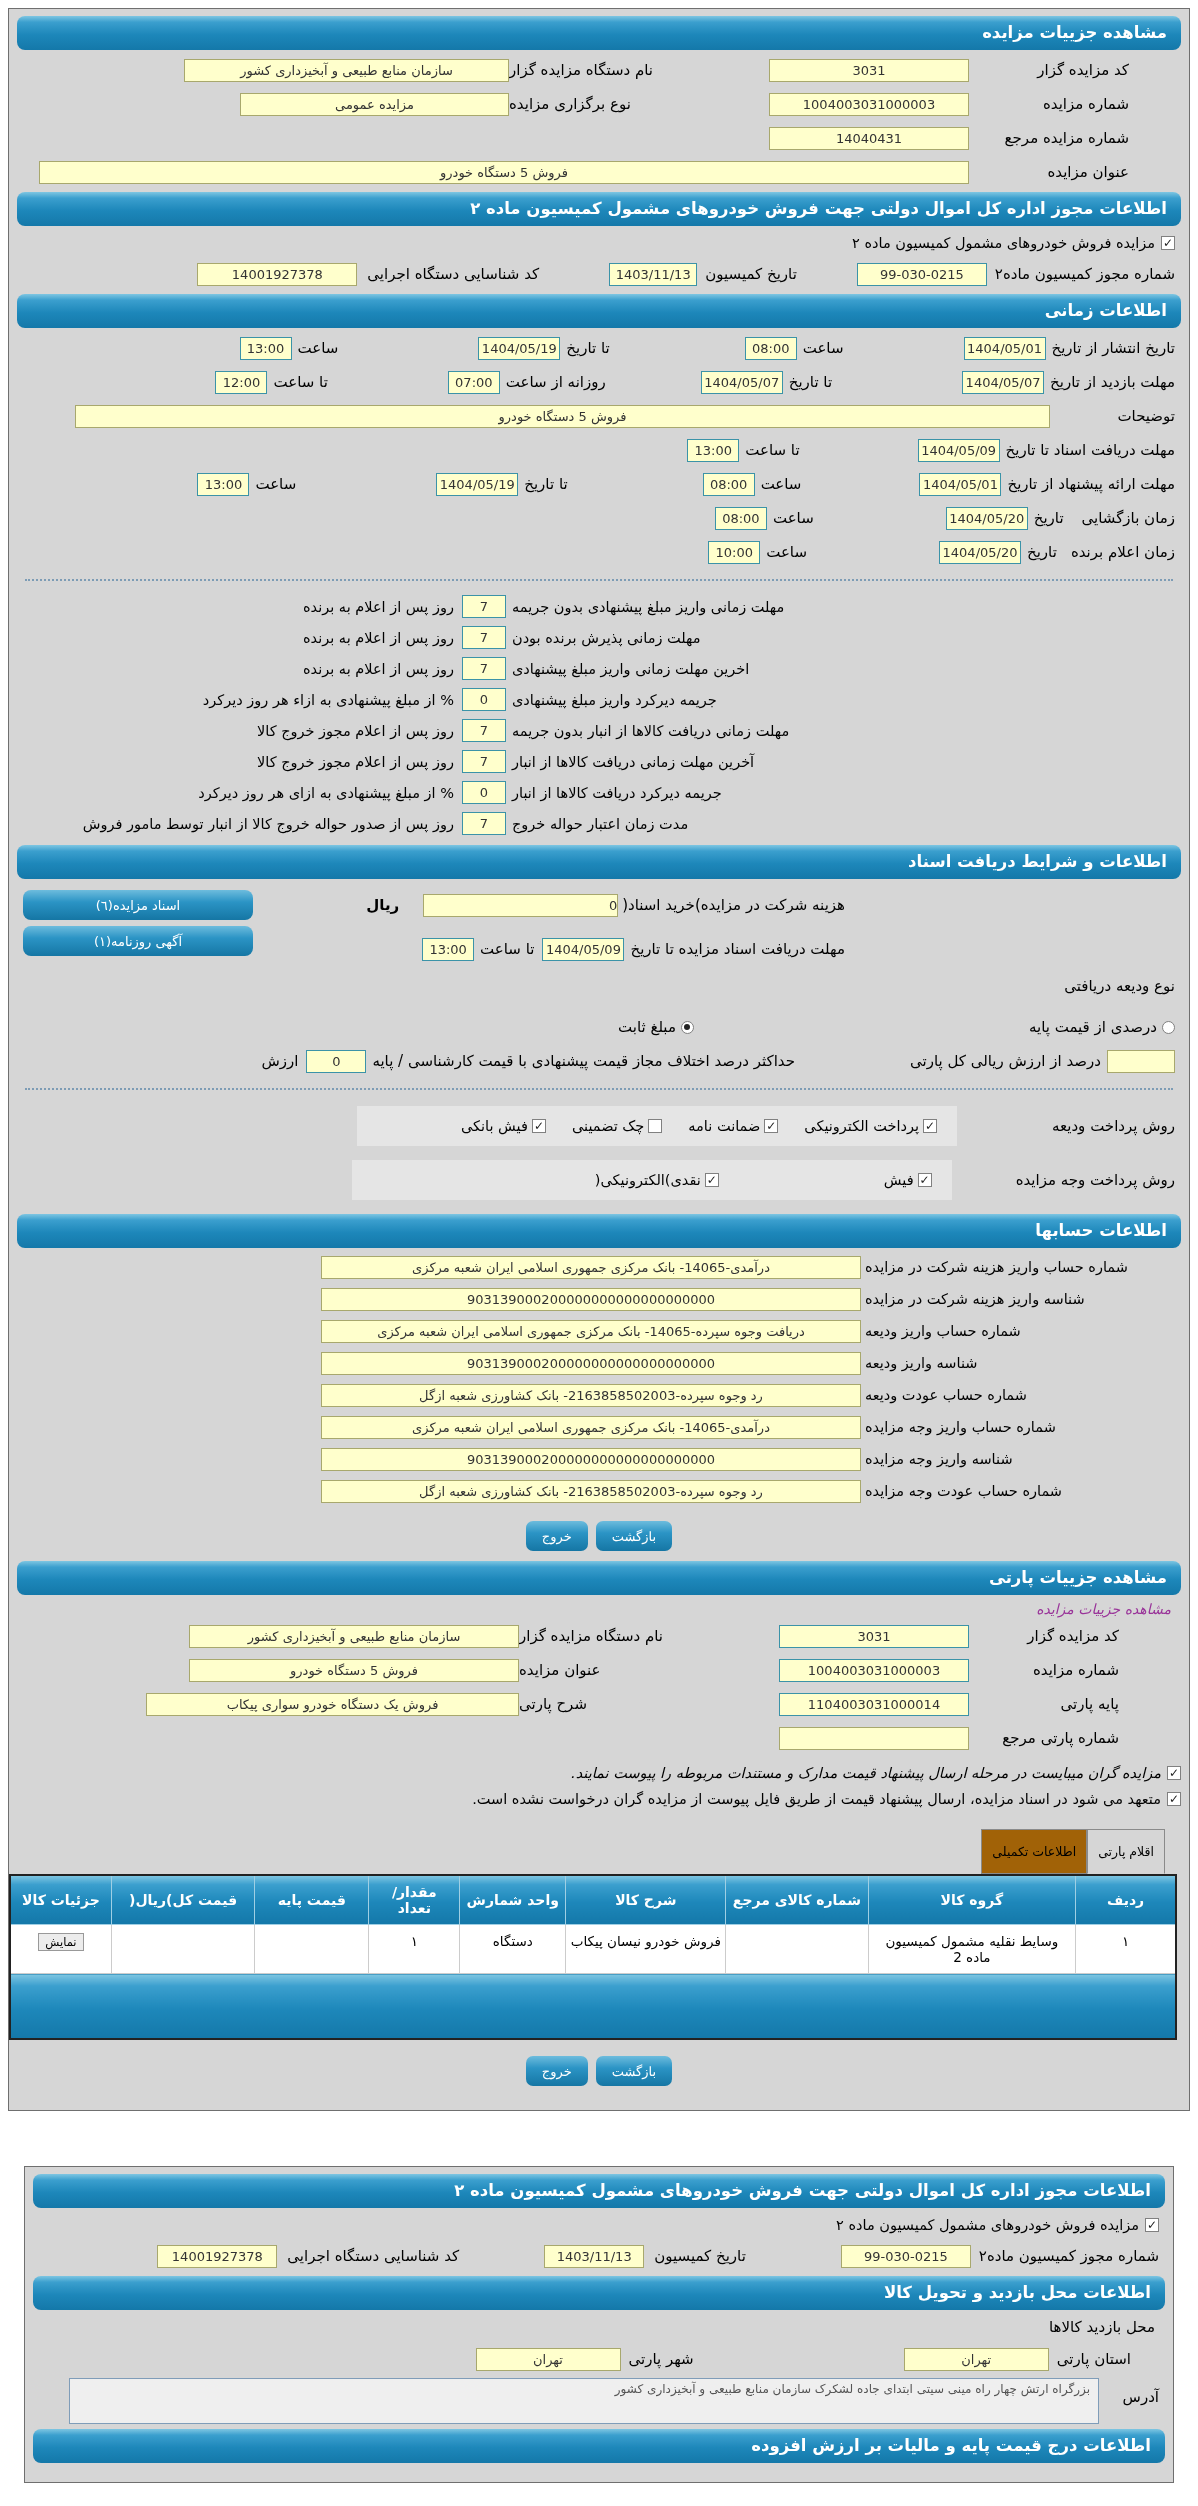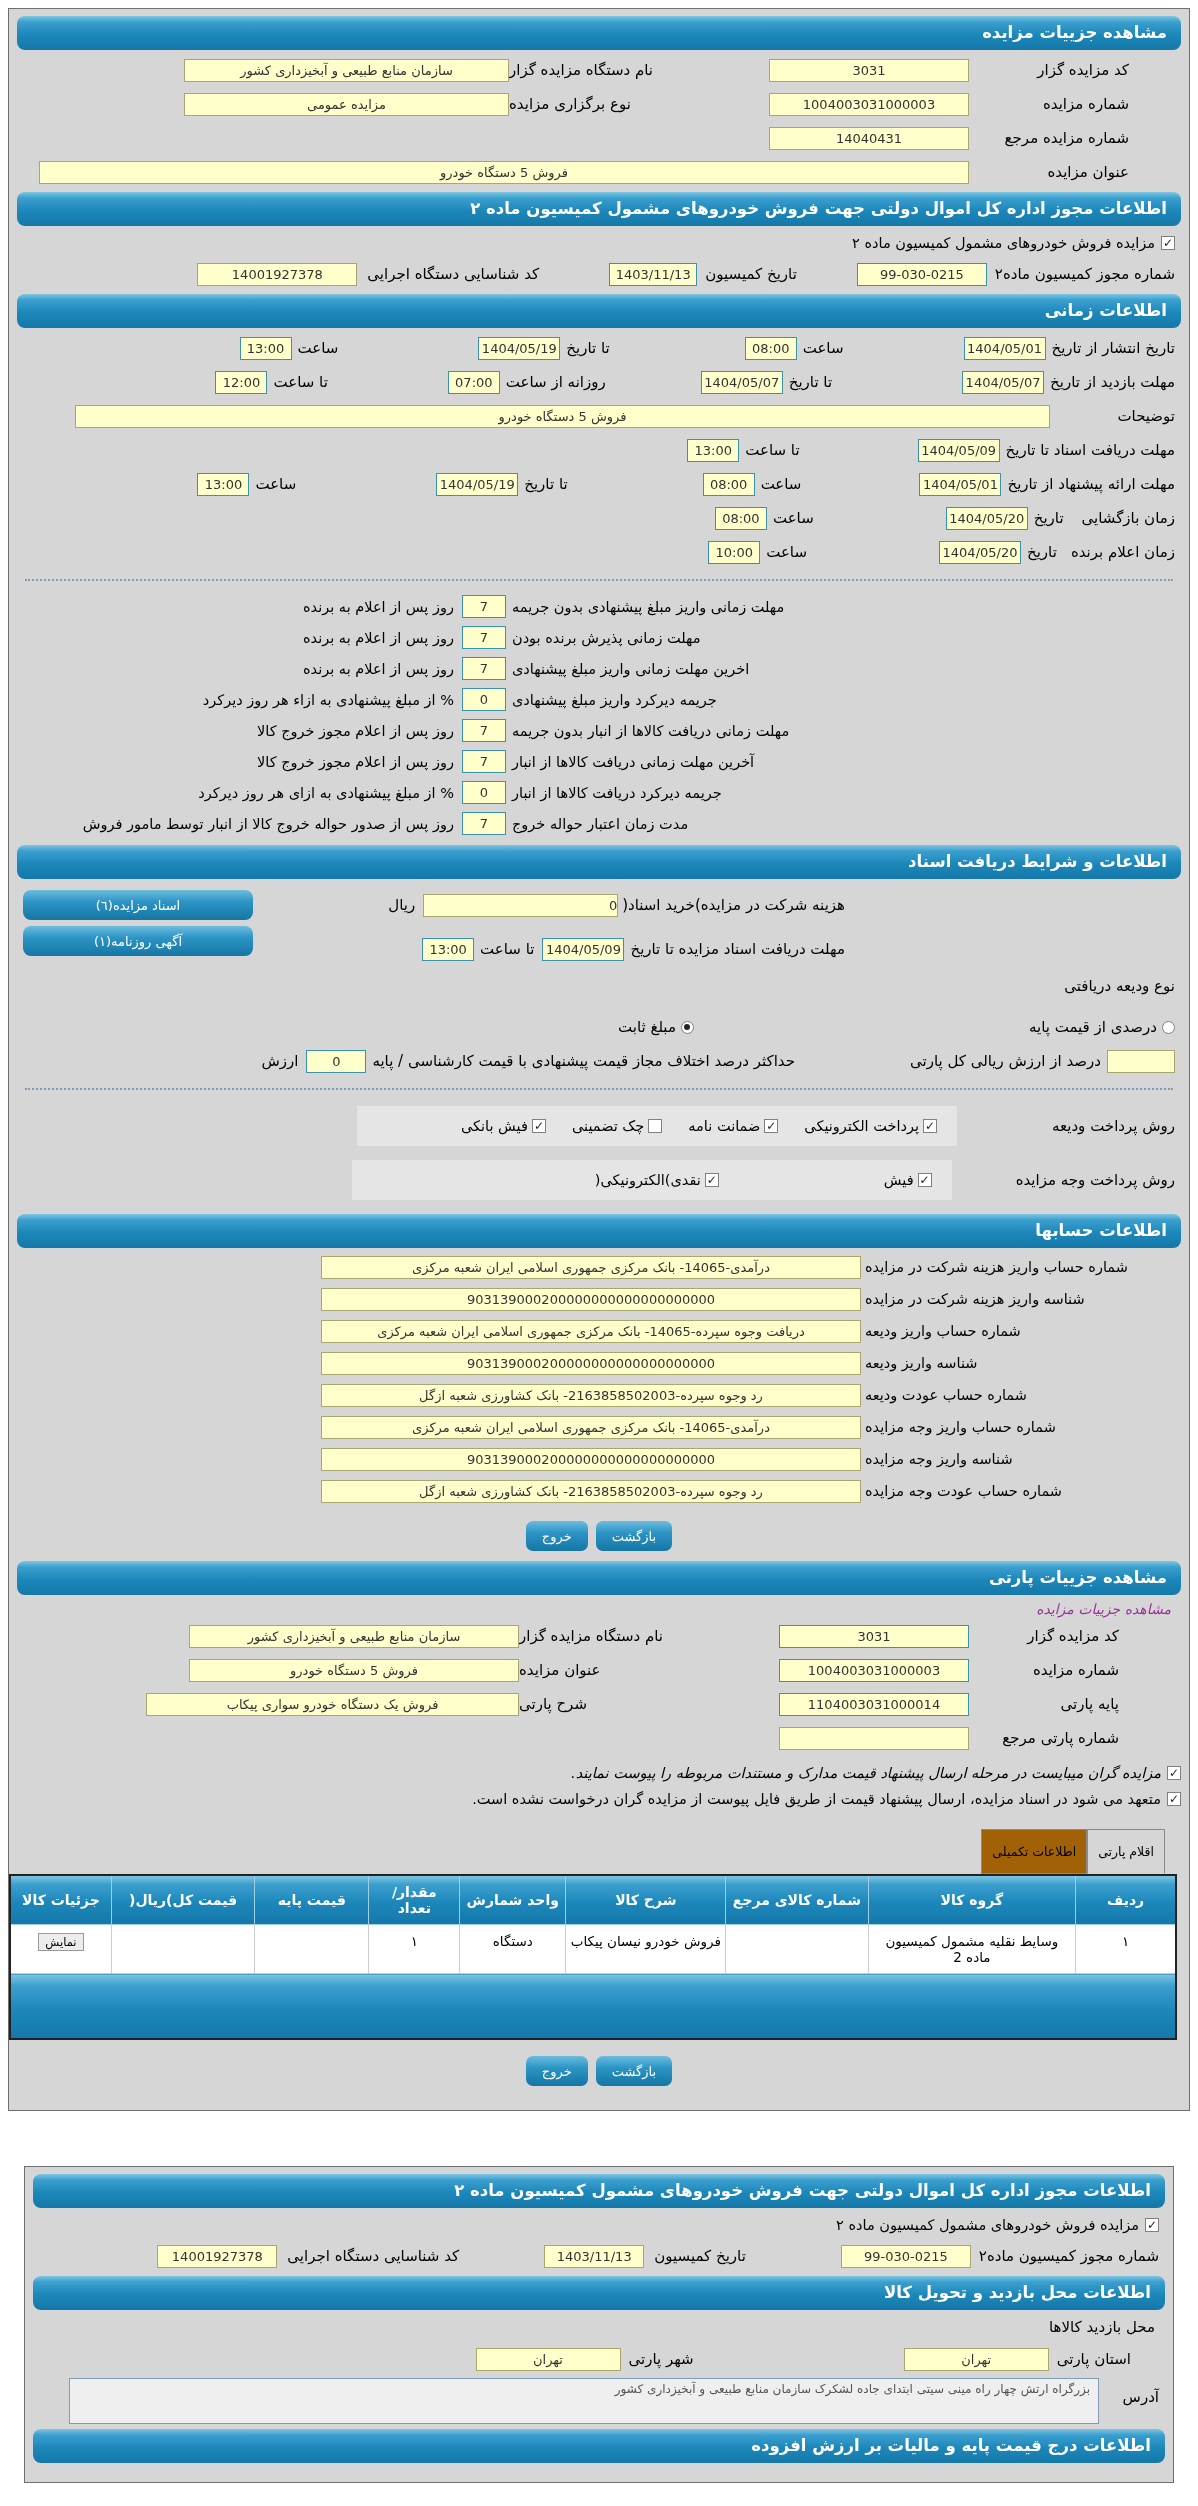--- a/index.html
+++ b/index.html
@@ -56,21 +56,21 @@
     <span class="lbl" style="width:160px;margin-right:46px;">کد مزایده گزار</span>
     <span class="f num" style="width:200px;">3031</span>
     <span class="lbl lend" style="width:210px;margin-right:50px;">نام دستگاه مزایده گزار</span>
     <span class="f" style="width:325px;">سازمان منابع طبیعی و آبخیزداری کشور</span>
   </div>
 
   <div class="row">
     <span class="lbl" style="width:160px;margin-right:46px;">شماره مزایده</span>
     <span class="f num" style="width:200px;">1004003031000003</span>
     <span class="lbl lend" style="width:210px;margin-right:50px;">نوع برگزاری مزایده</span>
-    <span class="f" style="width:325px;">مزایده عمومی</span>
+    <span class="f" style="width:269px;">مزایده عمومی</span>
   </div>
 
   <div class="row">
     <span class="lbl" style="width:160px;margin-right:46px;">شماره مزایده مرجع</span>
     <span class="f num" style="width:200px;">14040431</span>
   </div>
 
   <div class="row">
     <span class="lbl" style="width:160px;margin-right:46px;">عنوان مزایده</span>
     <span class="f" style="width:930px;">فروش 5 دستگاه خودرو</span>
@@ -200,21 +200,21 @@
     </div>
   </div>
 
   <div class="hbar">اطلاعات و شرایط دریافت اسناد</div>
 
   <div style="display:flex;margin:4px 12px;">
     <div style="flex:1;">
       <div class="row" style="margin:6px 0;">
         <span class="lbl" style="margin-right:330px;">هزینه شرکت در مزایده)خرید اسناد(</span>
         <span class="f num" style="width:195px;margin-right:4px;justify-content:flex-end;padding-left:4px;">0</span>
-        <span class="lbl" style="margin-right:8px;">ریال</span>
+        <span class="lbl" style="margin-right:24px;font-weight:bold;">ریال</span>
       </div>
       <div class="row" style="margin:14px 0 6px;">
         <span class="lbl" style="margin-right:330px;">مهلت دریافت اسناد مزایده تا تاریخ</span>
         <span class="f t num" style="width:82px;margin-right:6px;">1404/05/09</span>
         <span class="lbl" style="margin-right:8px;">تا ساعت</span>
         <span class="f t num" style="width:52px;margin-right:6px;">13:00</span>
       </div>
     </div>
     <div>
       <div class="sidebtn">اسناد مزایده(٦)</div>

